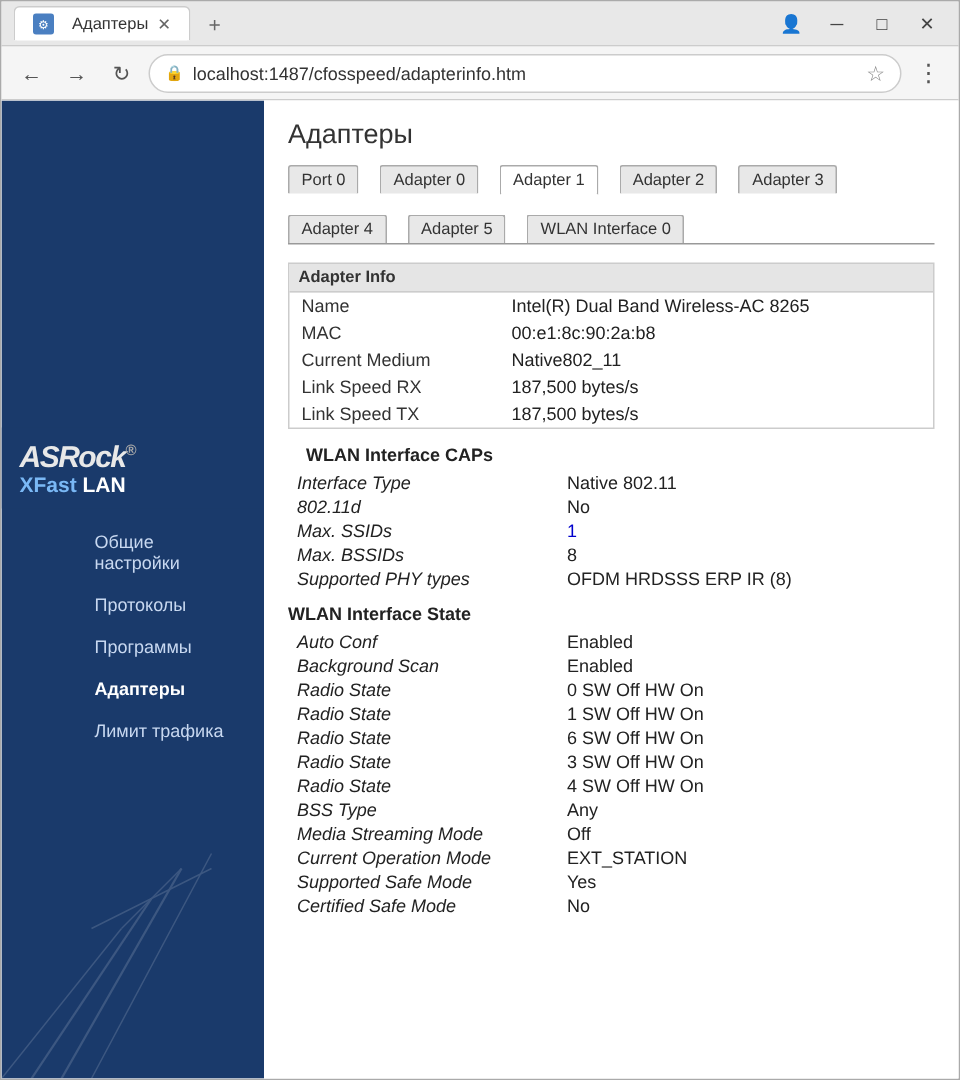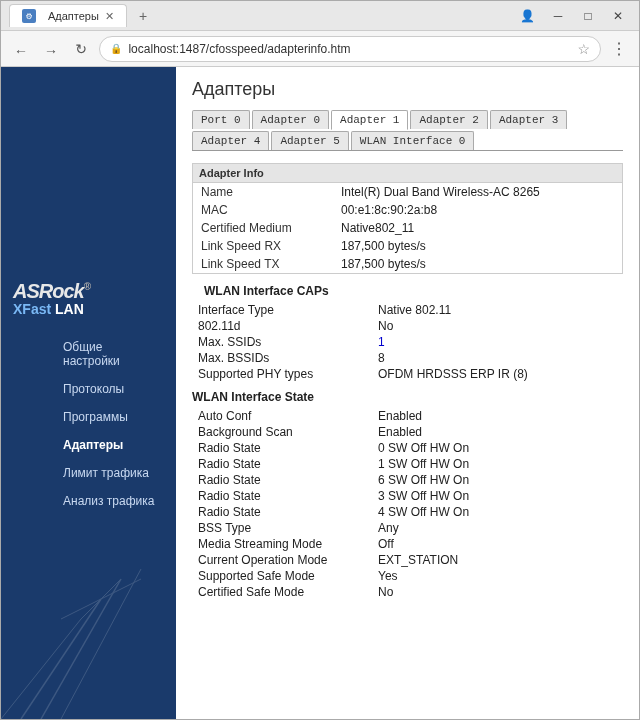--- a/index.html
+++ b/index.html
@@ -39,40 +39,40 @@
     .sidebar-item.active { color: white; font-weight: bold; }
 
     .sidebar-decor { position: absolute; bottom: 0; left: 0; right: 0; height: 200px; opacity: 0.15; }
 
     
     .content-area { flex: 1; background: white; overflow-y: auto; padding: 12px 16px; }
 
     .page-title { font-size: 18px; color: #333; font-weight: normal; margin-bottom: 10px; }
 
     
-    .tab-bar { display: flex; flex-wrap: wrap; border-bottom: 1px solid #999; margin-bottom: 12px; gap: 2px; font-family: Liberation Mono, monospace; }
+    .tab-bar { display: flex; flex-wrap: wrap; border-bottom: 1px solid #999; margin-bottom: 12px; gap: 14px; }
     .tab { padding: 3px 8px; border: 1px solid #aaa; background: #e8e8e8; color: #333; font-size: 11px; cursor: pointer; border-bottom: none; border-radius: 2px 2px 0 0; }
     .tab.active { background: white; border-bottom: 1px solid white; margin-bottom: -1px; font-weight: 500; }
 
     
     .section-box { border: 1px solid #ccc; margin-bottom: 10px; }
     .section-title { font-size: 11px; color: #333; font-weight: bold; padding: 3px 6px; background: #e5e5e5; border-bottom: 1px solid #ccc; }
 
     .info-table { width: 100%; border-collapse: collapse; }
     .info-table td { padding: 2px 8px; font-size: 12px; color: #222; vertical-align: top; }
     .info-table td:first-child { width: 140px; color: #333; }
     .info-table td:last-child { color: #222; }
 
     .caps-section { margin-bottom: 6px; }
     .caps-header { font-size: 12px; font-weight: bold; color: #222; margin: 8px 0 4px 12px; }
     .state-header { font-size: 12px; font-weight: bold; color: #222; margin: 8px 0 4px 0; }
 
     .flat-table { width: 100%; border-collapse: collapse; }
     .flat-table td { padding: 1px 6px; font-size: 12px; color: #222; }
-    .flat-table td:first-child { width: 180px; }
+    .flat-table td:first-child { width: 180px; font-style: italic; }
   </style>
 </head>
 <body>
 
 <div class="browser-window">
 
   <div class="title-bar">
     <div class="title-tab">
       <div class="title-bar-favicon">⚙</div>
       <span>Адаптеры</span>
@@ -119,23 +119,20 @@
           <span>Протоколы</span>
         </div>
         <div class="sidebar-item">
           <span>Программы</span>
         </div>
         <div class="sidebar-item active">
           <span>Адаптеры</span>
         </div>
         <div class="sidebar-item">
           <span>Лимит трафика</span>
-        </div>
-        <div class="sidebar-item">
-          <span>Анализ трафика</span>
         </div>
       </div>
 
       <div class="sidebar-decor">
         <svg viewBox="0 0 175 200" width="175" height="200" xmlns="http://www.w3.org/2000/svg">
           <line x1="20" y1="200" x2="100" y2="80" stroke="white" stroke-width="1.5"></line>
           <line x1="40" y1="200" x2="120" y2="60" stroke="white" stroke-width="1.5"></line>
           <line x1="0" y1="200" x2="80" y2="100" stroke="white" stroke-width="1"></line>
           <line x1="60" y1="200" x2="140" y2="50" stroke="white" stroke-width="1"></line>
           <line x1="100" y1="80" x2="60" y2="100" stroke="white" stroke-width="1"></line>
@@ -165,21 +162,21 @@
           <tbody>
               <tr>
             <td>Name</td>
             <td>Intel(R) Dual Band Wireless-AC 8265</td>
           </tr>
           <tr>
             <td>MAC</td>
             <td>00:e1:8c:90:2a:b8</td>
           </tr>
           <tr>
-            <td>Certified Medium</td>
+            <td>Current Medium</td>
             <td>Native802_11</td>
           </tr>
           <tr>
             <td>Link Speed RX</td>
             <td>187,500 bytes/s</td>
           </tr>
           <tr>
             <td>Link Speed TX</td>
             <td>187,500 bytes/s</td>
           </tr>

